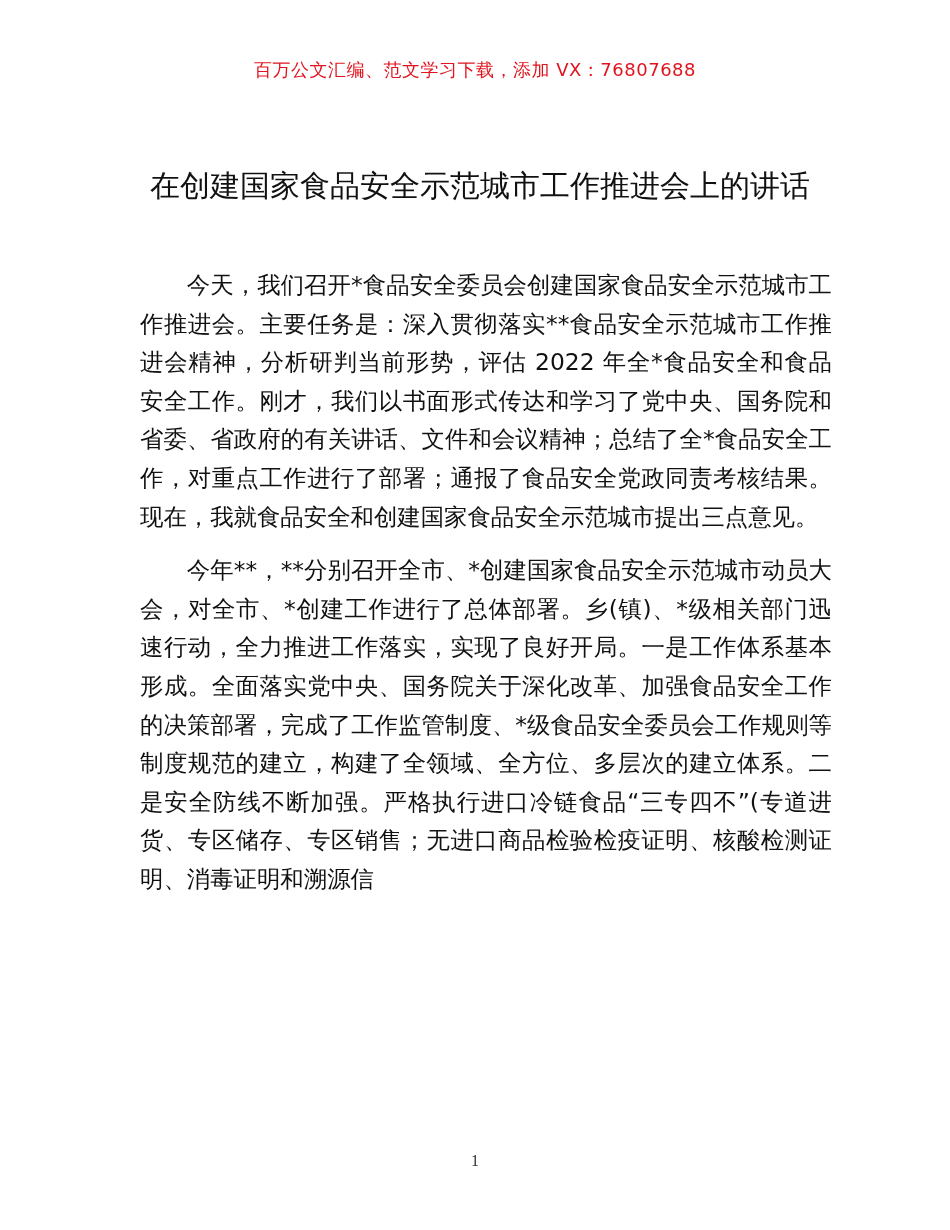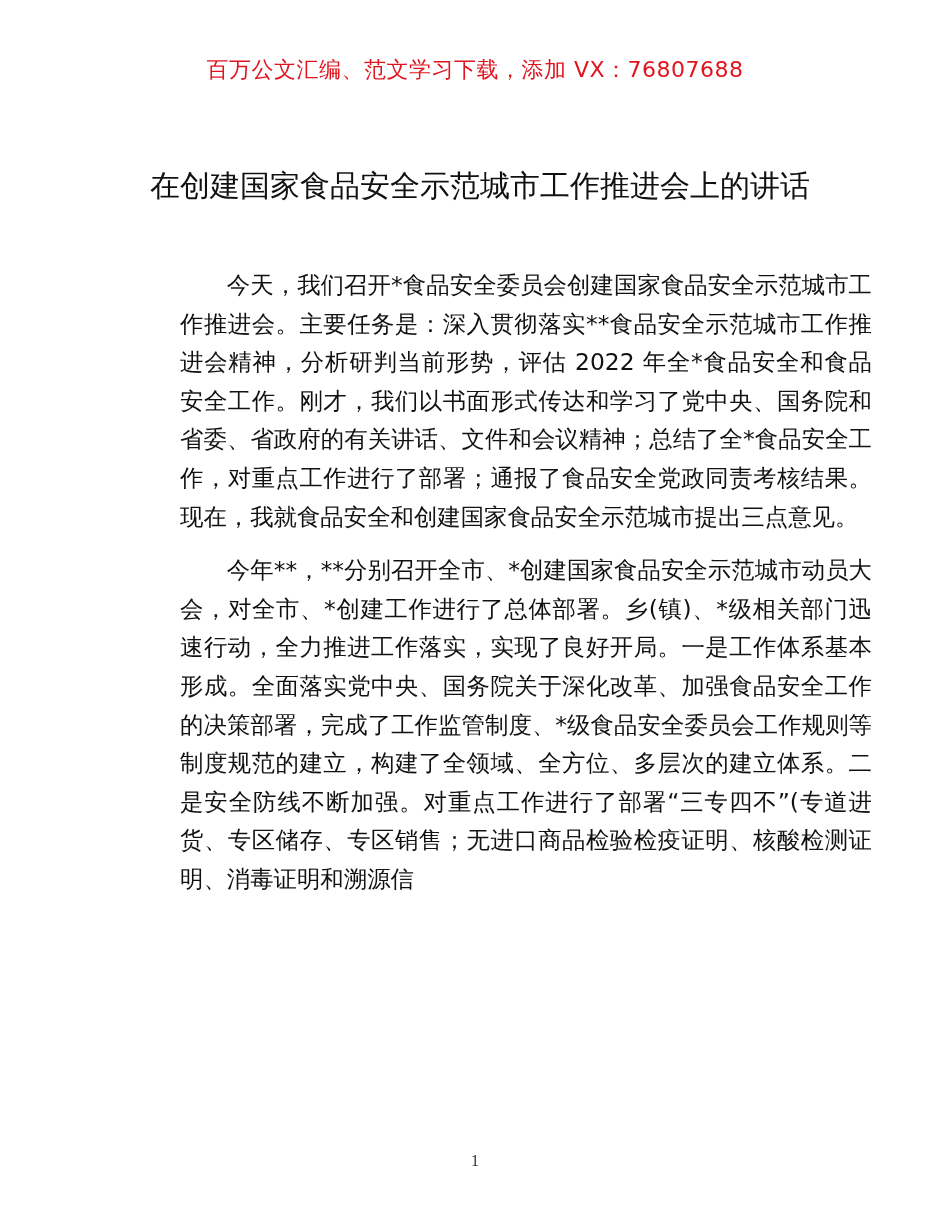--- a/index.html
+++ b/index.html
@@ -14,21 +14,21 @@
       overflow: hidden;
       font-family: "DejaVu Sans", "Liberation Sans", sans-serif;
       color: #111111;
     }
     .header-banner {
       position: absolute;
       top: 56px;
       left: 0;
       width: 950px;
       text-align: center;
-      font-size: 22px;
+      font-size: 18px;
       line-height: 28px;
       color: #e0141e;
       letter-spacing: 0.5px;
     }
     .doc-title {
       position: absolute;
       top: 164px;
       left: 140px;
       width: 670px;
       text-align: right;
@@ -37,21 +37,20 @@
       color: #111111;
     }
     .doc-body {
       position: absolute;
       top: 266px;
       left: 140px;
       width: 692px;
       font-size: 23.4px;
       line-height: 38.6px;
       color: #111111;
-      margin-left: 40px;
     }
     .para {
       margin: 0 0 15px 0;
       text-indent: 2em;
       text-align: justify;
       text-align-last: left;
       word-break: break-all;
     }
     .page-number {
       position: absolute;
@@ -66,16 +65,16 @@
   </style>
 </head>
 <body>
 
 <div class="header-banner">百万公文汇编、范文学习下载，添加 VX：76807688</div>
 
 <div class="doc-title">在创建国家食品安全示范城市工作推进会上的讲话</div>
 
 <div class="doc-body">
   <p class="para">今天，我们召开*食品安全委员会创建国家食品安全示范城市工作推进会。主要任务是：深入贯彻落实**食品安全示范城市工作推进会精神，分析研判当前形势，评估 2022 年全*食品安全和食品安全工作。刚才，我们以书面形式传达和学习了党中央、国务院和省委、省政府的有关讲话、文件和会议精神；总结了全*食品安全工作，对重点工作进行了部署；通报了食品安全党政同责考核结果。现在，我就食品安全和创建国家食品安全示范城市提出三点意见。</p>
-  <p class="para">今年**，**分别召开全市、*创建国家食品安全示范城市动员大会，对全市、*创建工作进行了总体部署。乡(镇)、*级相关部门迅速行动，全力推进工作落实，实现了良好开局。一是工作体系基本形成。全面落实党中央、国务院关于深化改革、加强食品安全工作的决策部署，完成了工作监管制度、*级食品安全委员会工作规则等制度规范的建立，构建了全领域、全方位、多层次的建立体系。二是安全防线不断加强。对重点工作进行了部署“三专四不”(专道进货、专区储存、专区销售；无进口商品检验检疫证明、核酸检测证明、消毒证明和溯源信</p>
+  <p class="para">今年**，**分别召开全市、*创建国家食品安全示范城市动员大会，对全市、*创建工作进行了总体部署。乡(镇)、*级相关部门迅速行动，全力推进工作落实，实现了良好开局。一是工作体系基本形成。全面落实党中央、国务院关于深化改革、加强食品安全工作的决策部署，完成了工作监管制度、*级食品安全委员会工作规则等制度规范的建立，构建了全领域、全方位、多层次的建立体系。二是安全防线不断加强。严格执行进口冷链食品“三专四不”(专道进货、专区储存、专区销售；无进口商品检验检疫证明、核酸检测证明、消毒证明和溯源信</p>
 </div>
 
 <div class="page-number">1</div>
 
 </body></html>

